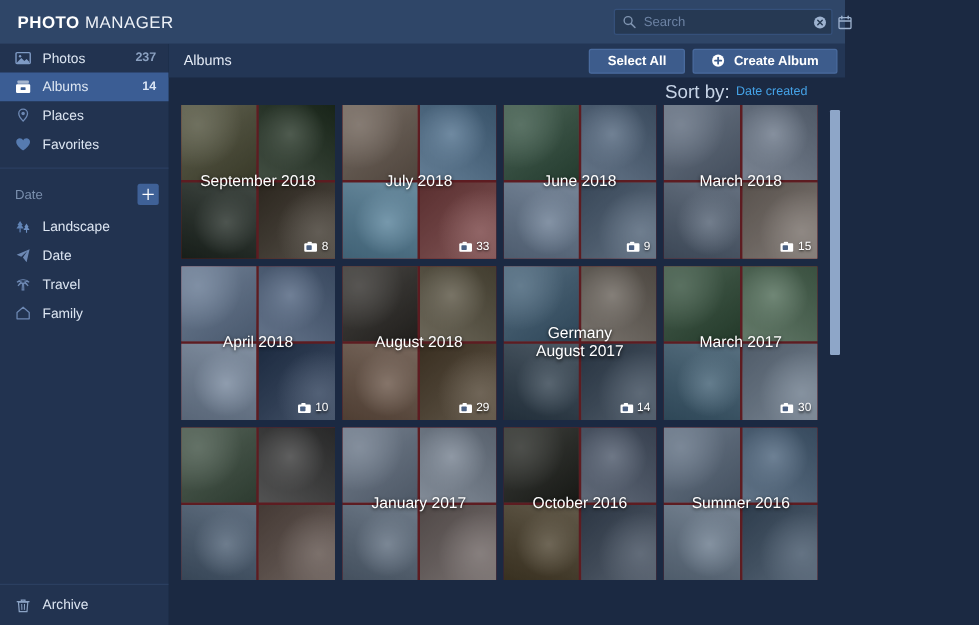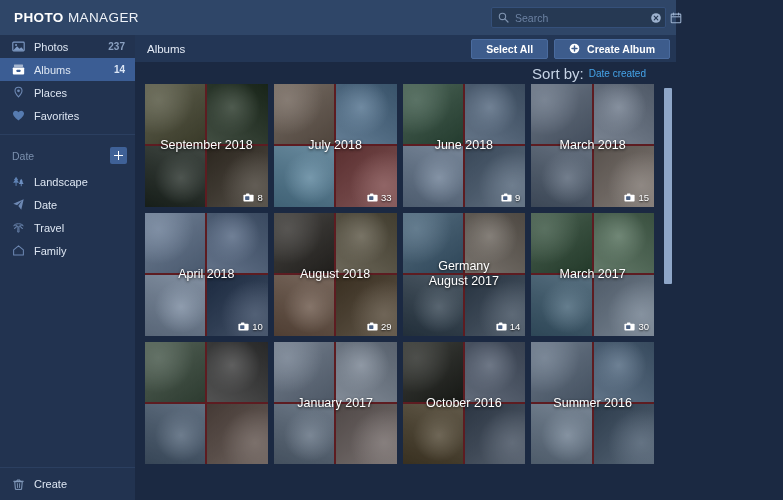--- a/index.html
+++ b/index.html
@@ -271,21 +271,21 @@
         <div class="navitem" style="height:32px">
           <span class="ico">
             <svg width="13" height="13" viewBox="0 0 16 16">
                 <path d="M3.4 4.6 L12.6 4.6 L11.8 14 L4.2 14 Z" fill="none" stroke="#8aa2c4" stroke-width="1.2"></path>
                 <line x1="2.2" y1="4.1" x2="13.8" y2="4.1" stroke="#8aa2c4" stroke-width="1.3" stroke-linecap="round"></line>
                 <path d="M6.2 4 L6.2 2.5 L9.8 2.5 L9.8 4" fill="none" stroke="#8aa2c4" stroke-width="1.2"></path>
                 <line x1="6.6" y1="6.4" x2="6.8" y2="12.2" stroke="#8aa2c4" stroke-width="1"></line>
                 <line x1="9.4" y1="6.4" x2="9.2" y2="12.2" stroke="#8aa2c4" stroke-width="1"></line>
               </svg>
           </span>
-          <span class="lbl">Create</span>
+          <span class="lbl">Archive</span>
         </div>
       </div>
     </div>
 
     <div class="main">
 
       <div class="topbar">
         <span class="title">Albums</span>
         <span class="btn">Select All</span>
         <span class="btn">

